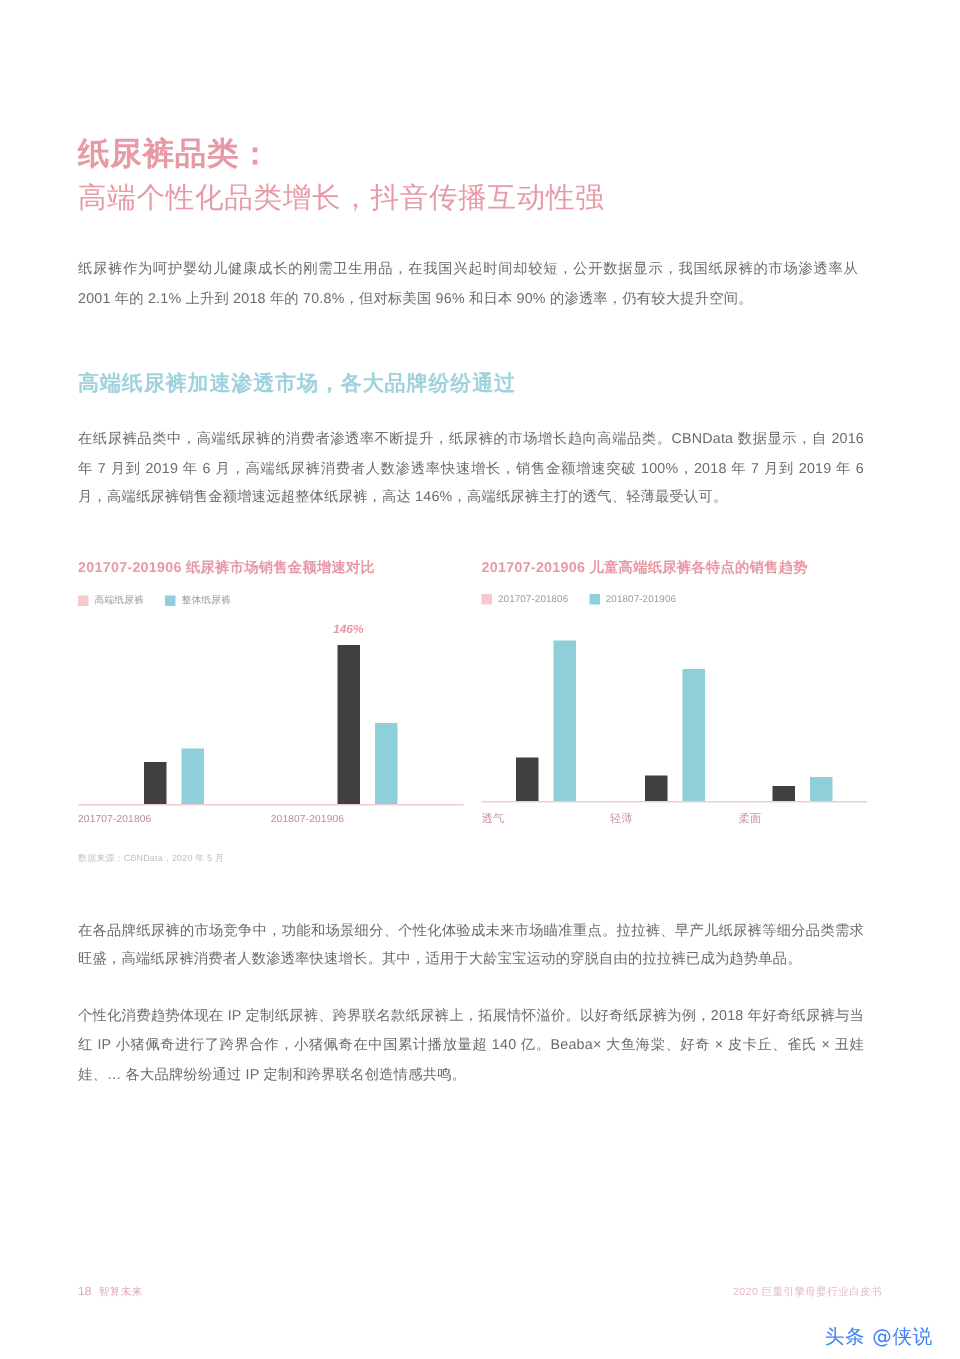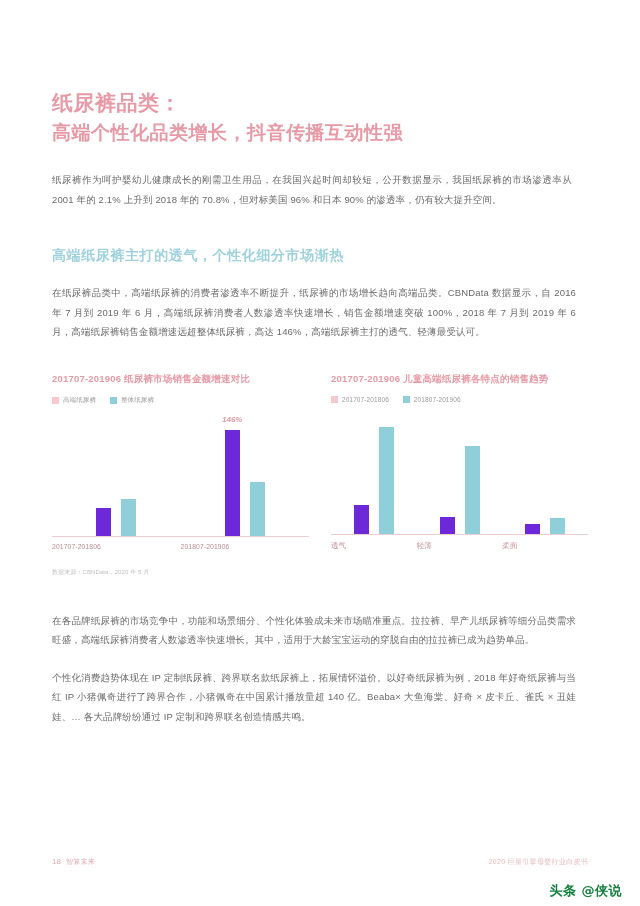--- a/index.html
+++ b/index.html
@@ -39,21 +39,21 @@
     font-size: 21px;
     line-height: 30px;
     color: #e79aa5;
     font-weight: 700;
     letter-spacing: 0.5px;
   }
   .headline-line2 {
     font-size: 19px;
     line-height: 30px;
     color: #e79aa5;
-    font-weight: 700;
+    font-weight: 400;
     letter-spacing: 0.5px;
   }
 
   
   .para {
     font-size: 9.5px;
     line-height: 19.5px;
     color: #6b6b6b;
     letter-spacing: 0.15px;
     text-align: justify;
@@ -75,21 +75,21 @@
 
   .para-section {
     margin-top: 16px;
     width: 524px;
   }
 
   
   .charts {
     margin-top: 30px;
     display: flex;
-    gap: 22px;
+    gap: 12px;
   }
   .chart-block {
     width: 257px;
   }
   .chart-title {
     font-size: 9.5px;
     font-weight: 700;
     color: #e79aa5;
     letter-spacing: 0.2px;
     line-height: 14px;
@@ -143,21 +143,21 @@
     display: flex;
     justify-content: center;
     align-items: flex-end;
     gap: 10px;
     position: relative;
   }
   .bar {
     width: 15px;
     position: relative;
   }
-  .bar-pink { background: #6d28d9; font-style: italic; }
+  .bar-pink { background: #404040; font-style: italic; }
   .bar-blue { background: #8ecfd9; }
   .bar-value {
     position: absolute;
     top: -15px;
     left: 50%;
     transform: translateX(-50%);
     font-size: 8px;
     color: #e79aa5;
     font-weight: 700;
     white-space: nowrap;
@@ -212,41 +212,41 @@
     font-size: 7px;
     color: #e6b8be;
     letter-spacing: 0.3px;
   }
 
   .watermark {
     position: absolute;
     right: 18px;
     bottom: 6px;
     font-size: 13px;
-    color: #15803d;
-    font-weight: 700;
+    color: #3b82f6;
+    font-weight: 400;
     letter-spacing: 0.5px;
     font-family: "DejaVu Sans", sans-serif;
     margin-left: 14px;
   }
 </style>
 </head>
 <body>
 
 <div class="page">
   <div class="content">
 
     <div class="headline">
       <div class="headline-line1">纸尿裤品类：</div>
       <div class="headline-line2">高端个性化品类增长，抖音传播互动性强</div>
     </div>
 
     <div class="para para-intro">纸尿裤作为呵护婴幼儿健康成长的刚需卫生用品，在我国兴起时间却较短，公开数据显示，我国纸尿裤的市场渗透率从 2001 年的 2.1% 上升到 2018 年的 70.8%，但对标美国 96% 和日本 90% 的渗透率，仍有较大提升空间。</div>
 
-    <div class="subhead">高端纸尿裤主打的透气，个性化细分市场渐热</div>
+    <div class="subhead">高端纸尿裤加速渗透市场，各大品牌纷纷通过</div>
 
     <div class="para para-section">在纸尿裤品类中，高端纸尿裤的消费者渗透率不断提升，纸尿裤的市场增长趋向高端品类。CBNData 数据显示，自 2016 年 7 月到 2019 年 6 月，高端纸尿裤消费者人数渗透率快速增长，销售金额增速突破 100%，2018 年 7 月到 2019 年 6 月，高端纸尿裤销售金额增速远超整体纸尿裤，高达 146%，高端纸尿裤主打的透气、轻薄最受认可。</div>
 
     <div class="charts">
 
       <div class="chart-block">
         <div class="chart-title">201707-201906 纸尿裤市场销售金额增速对比</div>
         <div class="legend">
           <div class="legend-item">
             <span class="legend-swatch" style="background:#f8c8ce"></span>

